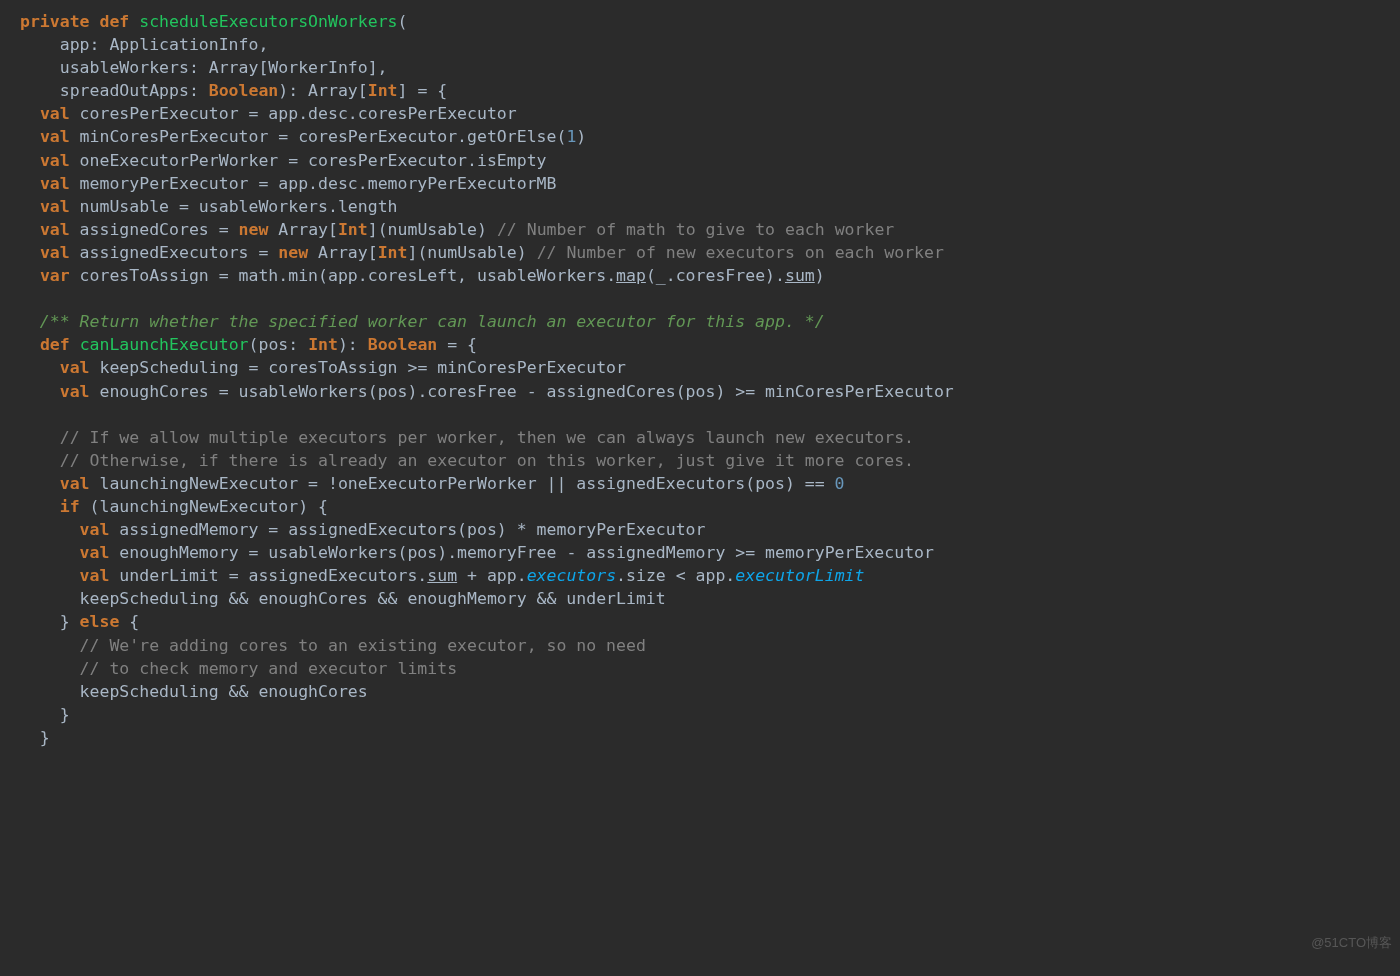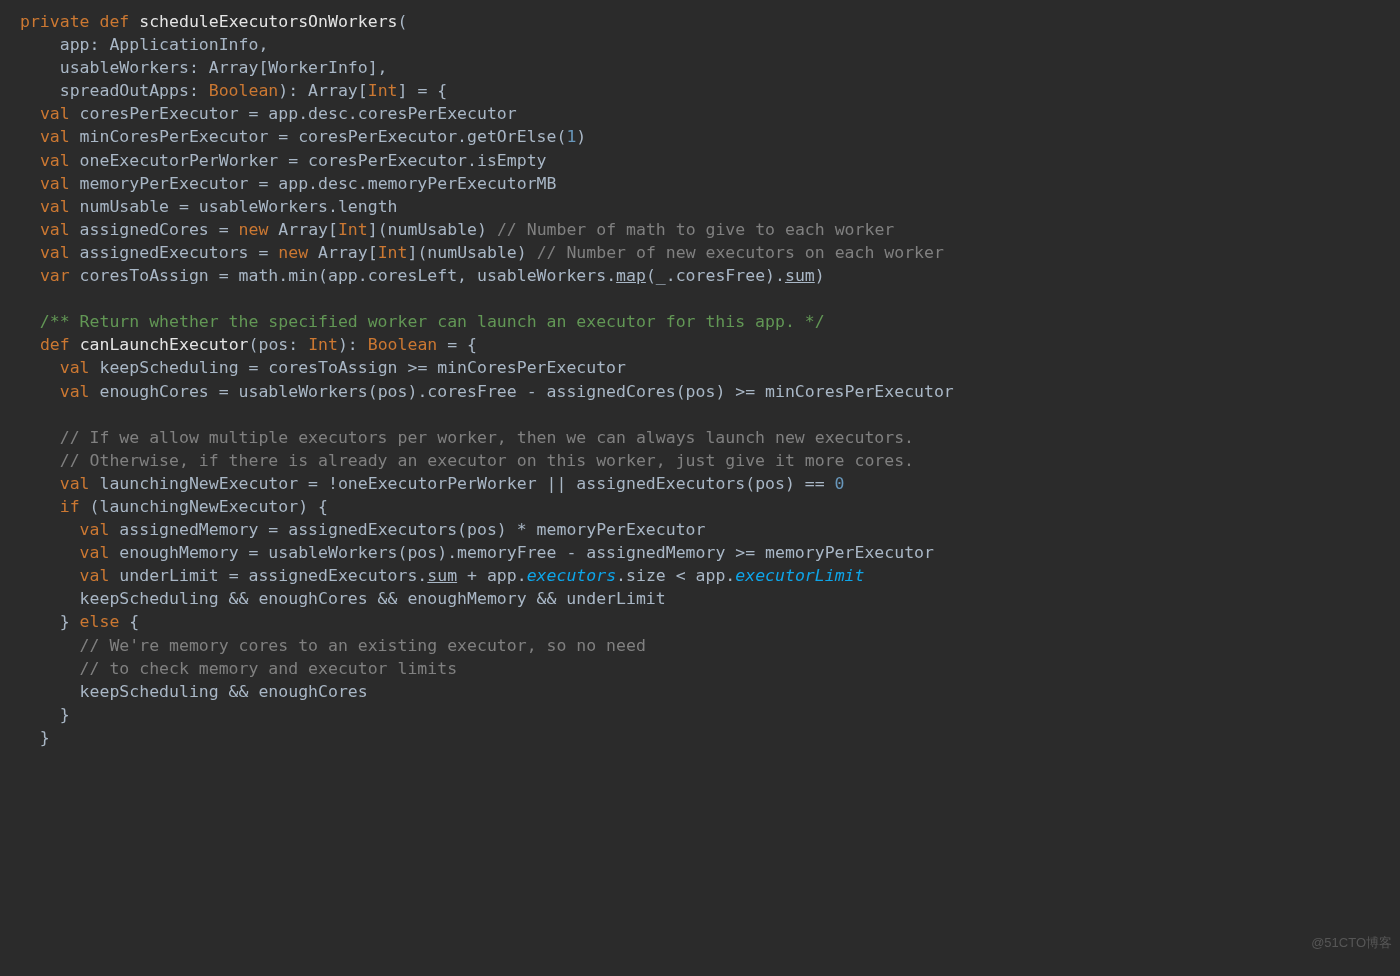--- a/index.html
+++ b/index.html
@@ -9,25 +9,25 @@
     font-family: Menlo, Monaco, "Courier New", monospace;
     font-size: 16.5px;
     line-height: 1.4;
     color: #a9b7c6;
     width: 1360px;
   }
   pre {
     margin: 0;
     white-space: pre;
   }
-  .kw   { color: #cc7832; font-weight: normal; }     
-  .name { color: #e5e5e5; }                         
+  .kw   { color: #cc7832; font-weight: bold; }     
+  .name { color: #22c55e; }                         
   .num  { color: #6897bb; }                         
   .comm { color: #808080; }                         
-  .doc  { color: #629755; }      doc */
+  .doc  { color: #629755; font-style: italic; }      doc */
   .it   { font-style: italic; }                     
   .ul   { text-decoration: underline; }
   .pu   { color: #0ea5e9; font-style: italic; }     
   .watermark {
     position: fixed;
     right: 8px;
     bottom: 24px;
     color: #6a6a6a;
     font-family: sans-serif;
     font-size: 13px;
@@ -57,19 +57,19 @@
 <span></span>
 <span class="comm">    // If we allow multiple executors per worker, then we can always launch new executors.</span>
 <span class="comm">    // Otherwise, if there is already an executor on this worker, just give it more cores.</span>
 <span>    </span><span class="kw">val</span><span> launchingNewExecutor = !oneExecutorPerWorker || assignedExecutors(pos) == </span><span class="num">0</span>
 <span>    </span><span class="kw">if</span><span> (launchingNewExecutor) {</span>
 <span>      </span><span class="kw">val</span><span> assignedMemory = assignedExecutors(pos) * memoryPerExecutor</span>
 <span>      </span><span class="kw">val</span><span> enoughMemory = usableWorkers(pos).memoryFree - assignedMemory &gt;= memoryPerExecutor</span>
 <span>      </span><span class="kw">val</span><span> underLimit = assignedExecutors.</span><span class="ul">sum</span><span> + app.</span><span class="pu">executors</span><span>.size &lt; app.</span><span class="pu">executorLimit</span>
 <span>      keepScheduling &amp;&amp; enoughCores &amp;&amp; enoughMemory &amp;&amp; underLimit</span>
 <span>    } </span><span class="kw">else</span><span> {</span>
-<span class="comm">      // We're memory cores to an existing executor, so no need</span>
+<span class="comm">      // We're adding cores to an existing executor, so no need</span>
 <span class="comm">      // to check memory and executor limits</span>
 <span>      keepScheduling &amp;&amp; enoughCores</span>
 <span>    }</span>
 <span>  }</span></pre>
 
 <div class="watermark">@51CTO博客</div>
 
 </body></html>

